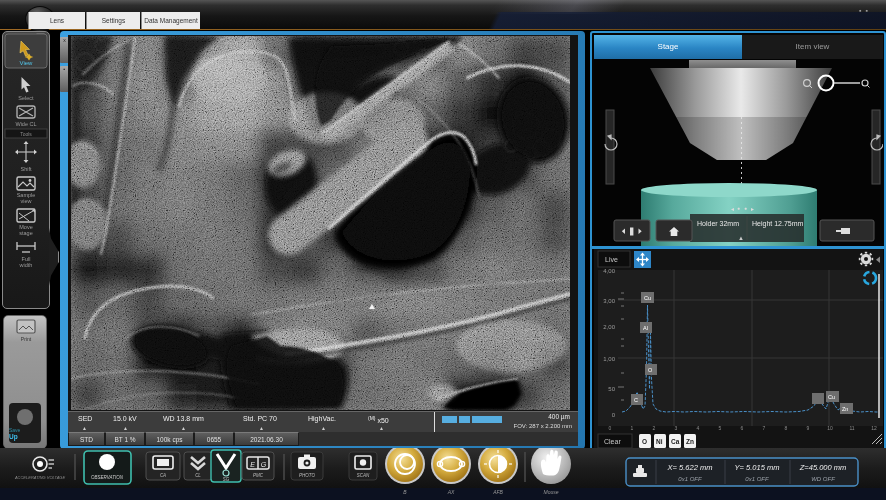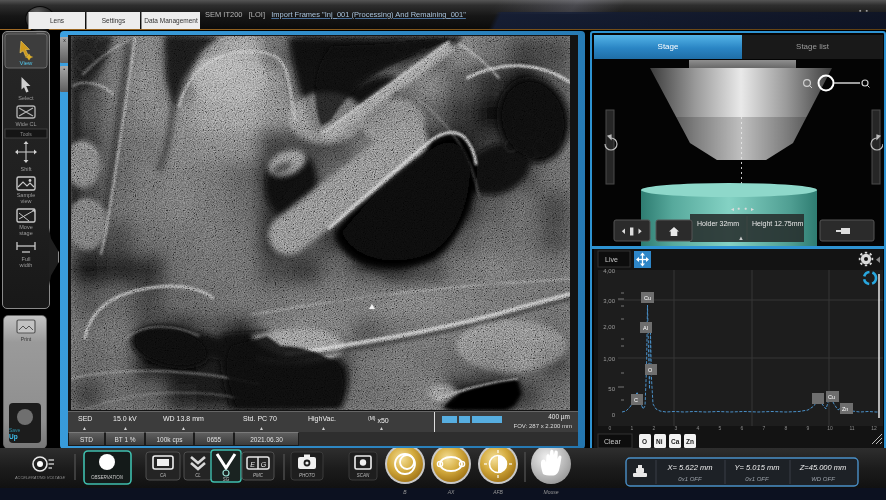--- a/index.html
+++ b/index.html
@@ -83,21 +83,20 @@
 <div id="app">
   <div id="topbar">
     <div class="swoosh"></div>
     <div class="navy"></div>
   </div>
   <div id="orangeline"></div>
   <div id="logo"></div>
   <div class="tab" style="left:28px; width:57px;">Lens</div>
   <div class="tab" style="left:86px; width:54px;">Settings</div>
   <div class="tab" style="left:141px; width:59px;">Data Management</div>
-  <div id="title">SEM IT200&nbsp;&nbsp;&nbsp;[LOI]&nbsp;&nbsp;&nbsp;<u>Import Frames "Inj_001 (Processing) And Remaining_001"</u></div>
   <div id="wctl">▪▪</div>
 
   <div id="sidebar">
 <svg width="46" height="276" viewBox="0 0 46 276" style="position:absolute;left:0;top:0;">
 
 <g stroke="#9a9a9a" stroke-width="1" fill="none">
           <rect x="34" y="2" width="7" height="5"></rect>
           <line x1="37.5" y1="7" x2="37.5" y2="10"></line>
         </g>
 
@@ -497,21 +496,21 @@
       <div class="s2btn" style="left:37px; width:40px;">BT 1 %</div>
       <div class="s2btn" style="left:77px; width:49px;">100k cps</div>
       <div class="s2btn" style="left:126px; width:40px;">0655</div>
       <div class="s2btn" style="left:166px; width:65px;">2021.06.30</div>
     </div>
    </div>
   </div>
 
   <div id="rpanel">
     <div id="stab1">Stage</div>
-    <div id="stab2">Stage list</div>
+    <div id="stab2">Item view</div>
     <div id="stageview">
 <svg width="289" height="187" viewBox="0 0 289 187">
 <defs>
 <linearGradient id="coneg" x1="0" y1="0" x2="1" y2="0">
   <stop offset="0" stop-color="#3c3c3c"></stop>
               <stop offset="0.25" stop-color="#9a9a9a"></stop>
   <stop offset="0.5" stop-color="#e9e9e9"></stop>
               <stop offset="0.75" stop-color="#9a9a9a"></stop>
   <stop offset="1" stop-color="#3c3c3c"></stop>
 </linearGradient>

